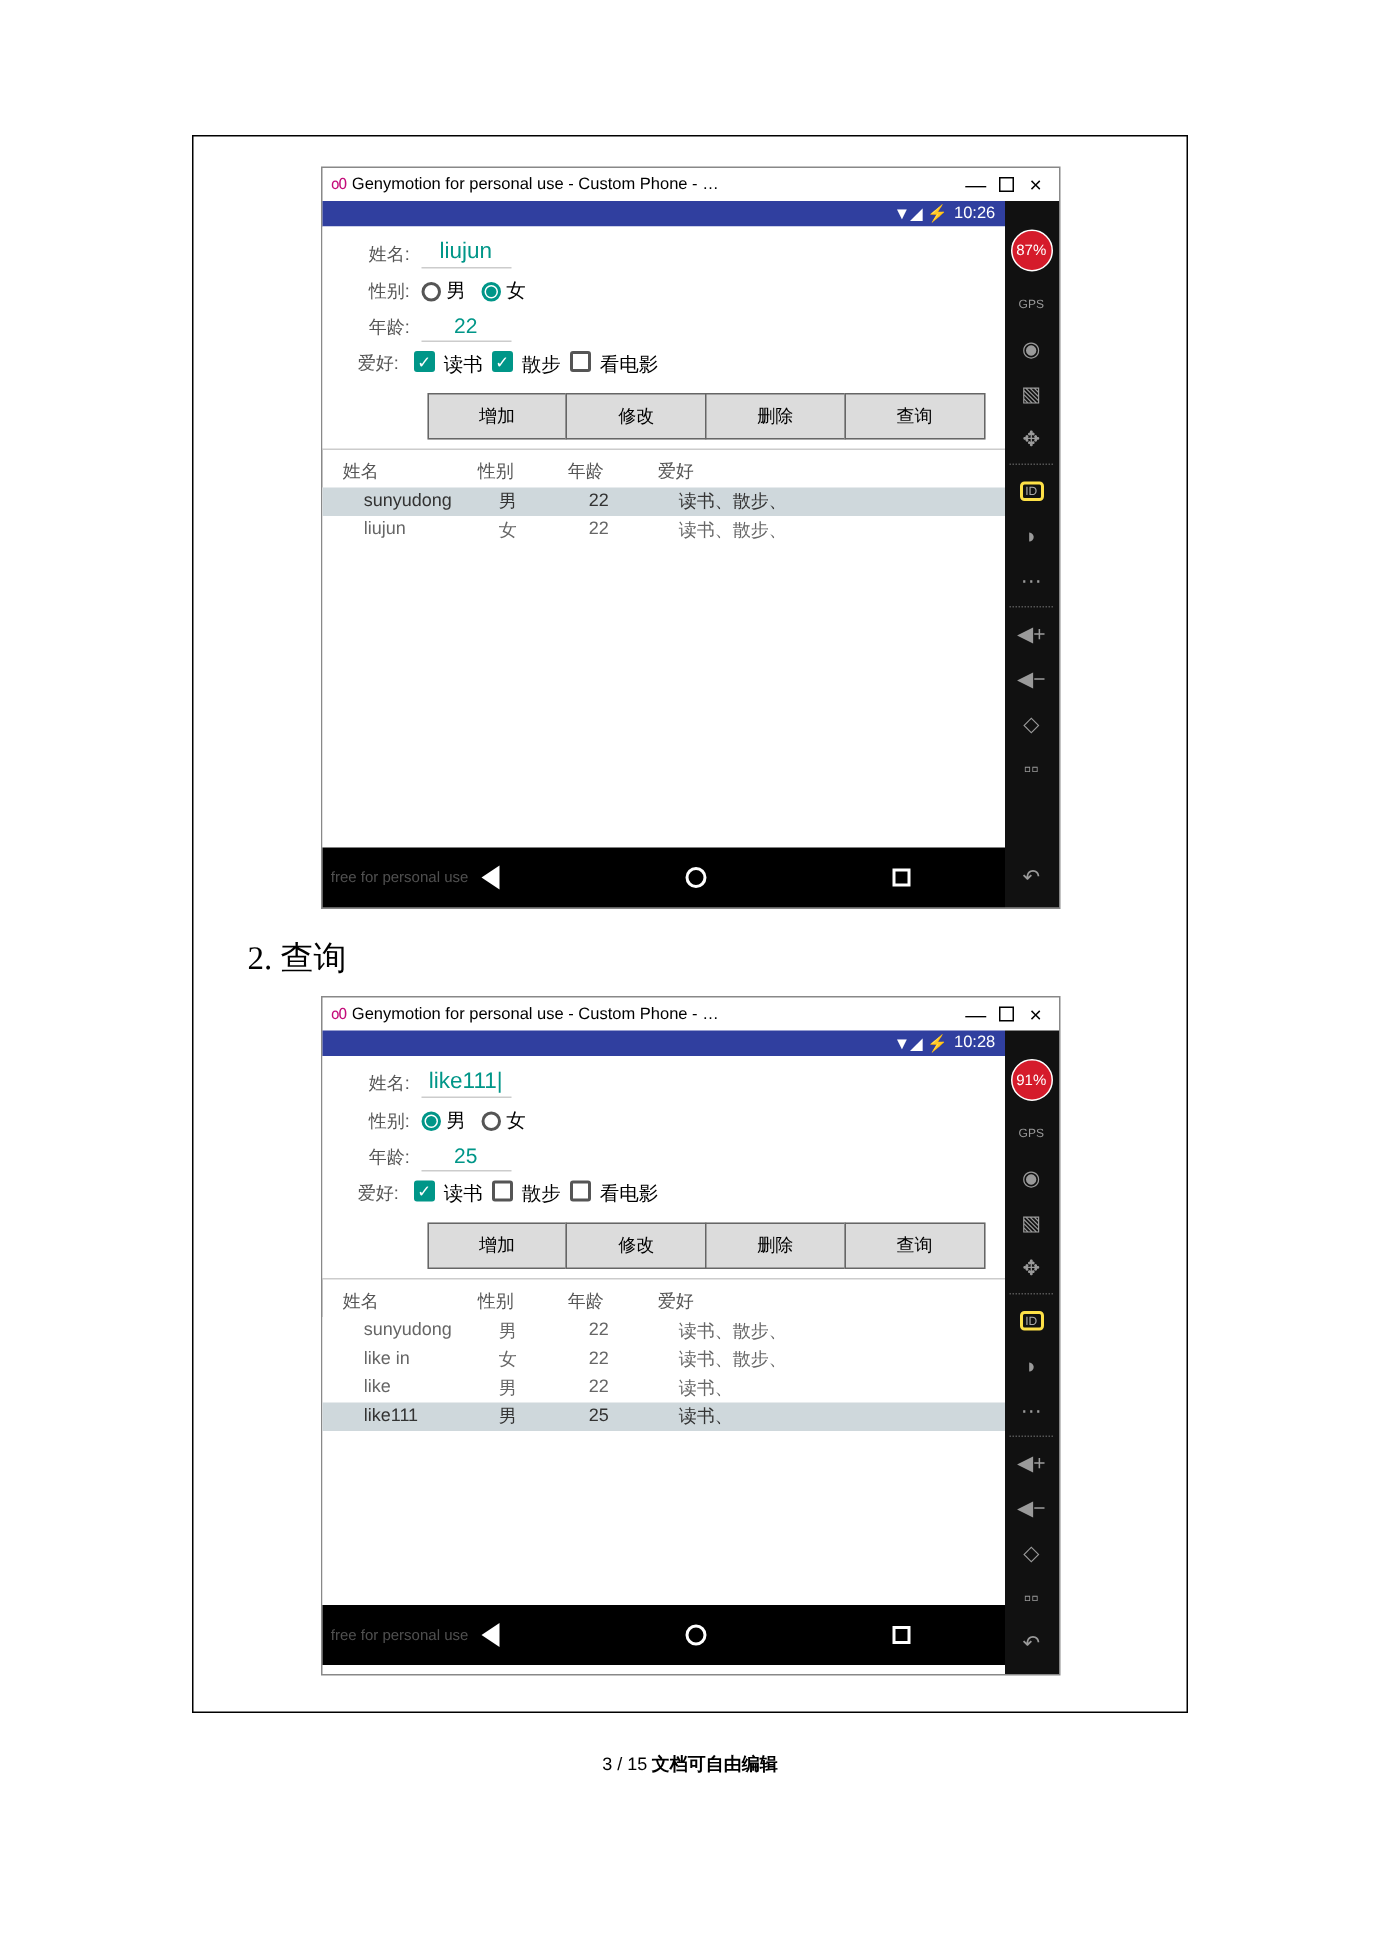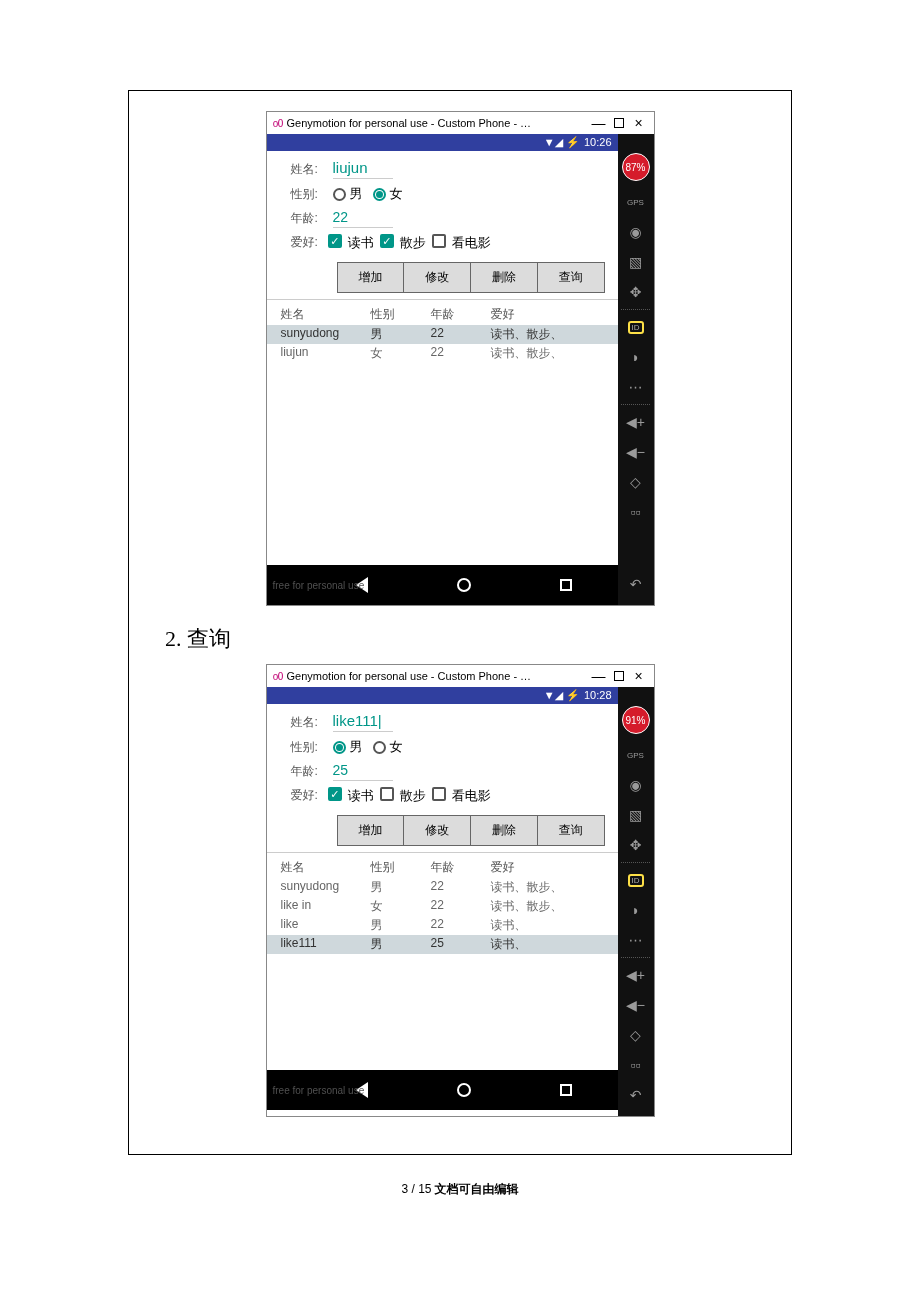--- a/index.html
+++ b/index.html
@@ -1,60 +1,60 @@
 <!DOCTYPE html>
 <html><head>
 <meta charset="utf-8">
 <style>
   * { box-sizing: border-box; margin: 0; padding: 0; }
   body { background: #fff; font-family: "Microsoft YaHei", Arial, sans-serif; width: 920px; margin: 0 auto; padding: 90px 0 30px; }
   .page-border { border: 1px solid #000; margin: 0 128px 0 128px; padding: 20px 18px 24px 18px; }
 
   
-  .emu { border: 1px solid #888; width: 389px; margin: 0 auto 13px auto; background: #fff; }
+  .emu { border: 1px solid #888; width: 493px; margin: 0 auto 0 auto; background: #fff; }
   .emu-titlebar { display: flex; align-items: center; font-size: 11px; padding: 4px 6px; }
   .geny-icon { color: #c40d7a; font-family: monospace; font-size: 10px; margin-right: 4px; letter-spacing: -1px; }
   .emu-title   { flex: 1; white-space: nowrap; overflow: hidden; text-overflow: ellipsis; color: #000; }
   .winbtn      { width: 18px; text-align: center; font-size: 14px; line-height: 14px; }
   .winbtn.max  { font-size: 9px; border: 1px solid #000; width: 10px; height: 10px; margin: 0 6px; }
 
   .emu-body    { display: flex; }
   .phone-col   { flex: 1; }
   .side-col    { width: 36px; background: #111; color: #888; display: flex; flex-direction: column; align-items: center; padding: 19px 0 6px; }
 
   .battery-badge { background: #d51b2b; color:#fff; font-size:10px; border-radius:50%; width:28px; height:28px; display:flex; align-items:center; justify-content:center; margin-bottom:6px; border:1px solid #fff; }
   .side-icon   { font-size: 14px; height: 30px; display:flex; align-items:center; justify-content:center; width:100%; color:#9a9a9a; }
   .side-sep    { border-top: 1px dotted #555; width: 80%; margin: 2px 0; }
   .side-btn-id { border:2px solid #fde047; border-radius:3px; font-size:8px; padding:0 2px; color:#aaa; }
 
   
   .statusbar   { background: #303f9f; color:#fff; font-size:11px; text-align:right; padding:2px 6px; display:flex; justify-content:flex-end; gap:4px; }
   .form-area   { background:#fff; padding: 8px 14px 6px 24px; }
-  .frow        { display:flex; align-items:center; margin-bottom: 6px; }
+  .frow        { display:flex; align-items:center; margin-bottom: 6px; text-align: center; }
   .flabel      { width: 42px; font-size: 12px; color:#555; }
   .fval-text   { color: #009688; font-size: 15px; font-weight: 400; border-bottom: 1px solid #ccc; padding: 0 0 2px 0; min-width: 60px; }
   .fval-age    { font-size: 14px; }
   .cursor-mark::after { content: "|"; color:#009688; animation: none; }
 
   .radio-wrap  { display:flex; align-items:center; gap: 10px; font-size: 13px; }
   .radio-opt   { display:flex; align-items:center; gap:4px; }
   .r-circle    { width:13px; height:13px; border:2px solid #555; border-radius:50%; display:inline-block; }
   .r-dot       { width:7px; height:7px; background:#009688; border-radius:50%; }
   .r-sel       { border-color:#009688; display:flex; align-items:center; justify-content:center; }
 
   .chk-row     { display:flex; gap: 6px; font-size: 13px; }
   .chk         { width:14px; height:14px; border:2px solid #555; border-radius:2px; display:inline-flex; align-items:center; justify-content:center; font-size:11px; }
   .chk.on      { background:#009688; border-color:#009688; color:#fff; }
   .chk.on::after { content:"✓"; }
 
   .btn-row     { display:flex; margin-top:10px;padding-left:46px; }
   .act-btn     { flex:1; border:1px solid #666; background:#dcdcdc; text-align:center; font-size:12px; padding:6px 0; margin-right:-1px; }
 
   .tbl-head    { display:grid; grid-template-columns: 90px 60px 60px 1fr; font-size:12px; color:#555; padding: 6px 14px 2px; border-top:1px solid #ccc; }
-  .tbl-row     { display:grid; grid-template-columns: 90px 60px 60px 1fr; font-size:12px; color:#666; padding: 1px 14px; }
+  .tbl-row     { display:grid; grid-template-columns: 90px 60px 60px 1fr; font-size:12px; color:#666; padding: 1px 28px; }
   .tbl-row.sel { background:#cfd8dc; color:#333; }
   .list-area   { min-height: 240px; background:#fff; }
   .list-area.short { min-height: 192px; }
 
   .navbar      { background:#000; display:flex; align-items:center; justify-content:space-around; height:40px; position:relative;padding-left:44px; }
   .nav-btn     { color:#fff; font-size:18px; width:20px; height:20px; display:flex; align-items:center; justify-content:center; }
   .nav-tri     { border-top:8px solid transparent; border-bottom:8px solid transparent; border-right:12px solid #fff; }
   .nav-home    { width:14px; height:14px; border:2px solid #fff; border-radius:50%; }
   .nav-recent  { width:12px; height:12px; border:2px solid #fff; }
   .free-note   { position:absolute; left:6px; bottom:14px; font-size:10px; color:#505050; }

